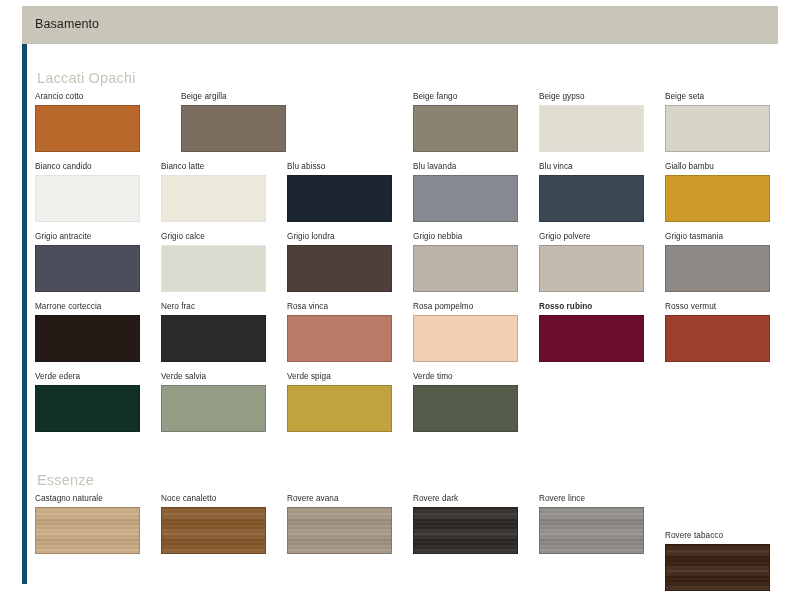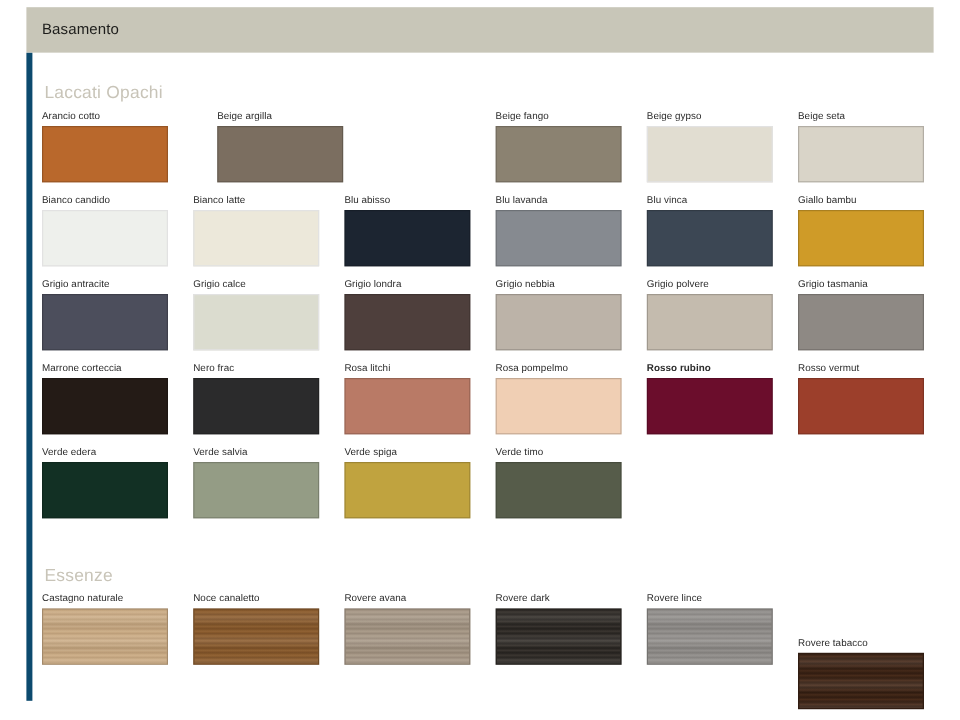--- a/index.html
+++ b/index.html
@@ -186,21 +186,21 @@
         </div>
         <div class="swatch-cell" style="left: 0px; top: 210px;">
           <div class="swatch-label">Marrone corteccia</div>
           <div class="swatch-chip bordered" style="background: rgb(36, 27, 22);"></div>
         </div>
         <div class="swatch-cell" style="left: 126px; top: 210px;">
           <div class="swatch-label">Nero frac</div>
           <div class="swatch-chip bordered" style="background: rgb(43, 43, 44);"></div>
         </div>
         <div class="swatch-cell" style="left: 252px; top: 210px;">
-          <div class="swatch-label">Rosa litchi</div>
+          <div class="swatch-label">Rosa vinca</div>
           <div class="swatch-chip bordered" style="background: rgb(185, 122, 102);"></div>
         </div>
         <div class="swatch-cell" style="left: 378px; top: 210px;">
           <div class="swatch-label">Rosa pompelmo</div>
           <div class="swatch-chip bordered" style="background: rgb(240, 207, 180);"></div>
         </div>
         <div class="swatch-cell" style="left: 504px; top: 210px; font-weight: bold;">
           <div class="swatch-label">Rosso rubino</div>
           <div class="swatch-chip bordered" style="background: rgb(107, 13, 44);"></div>
         </div>

